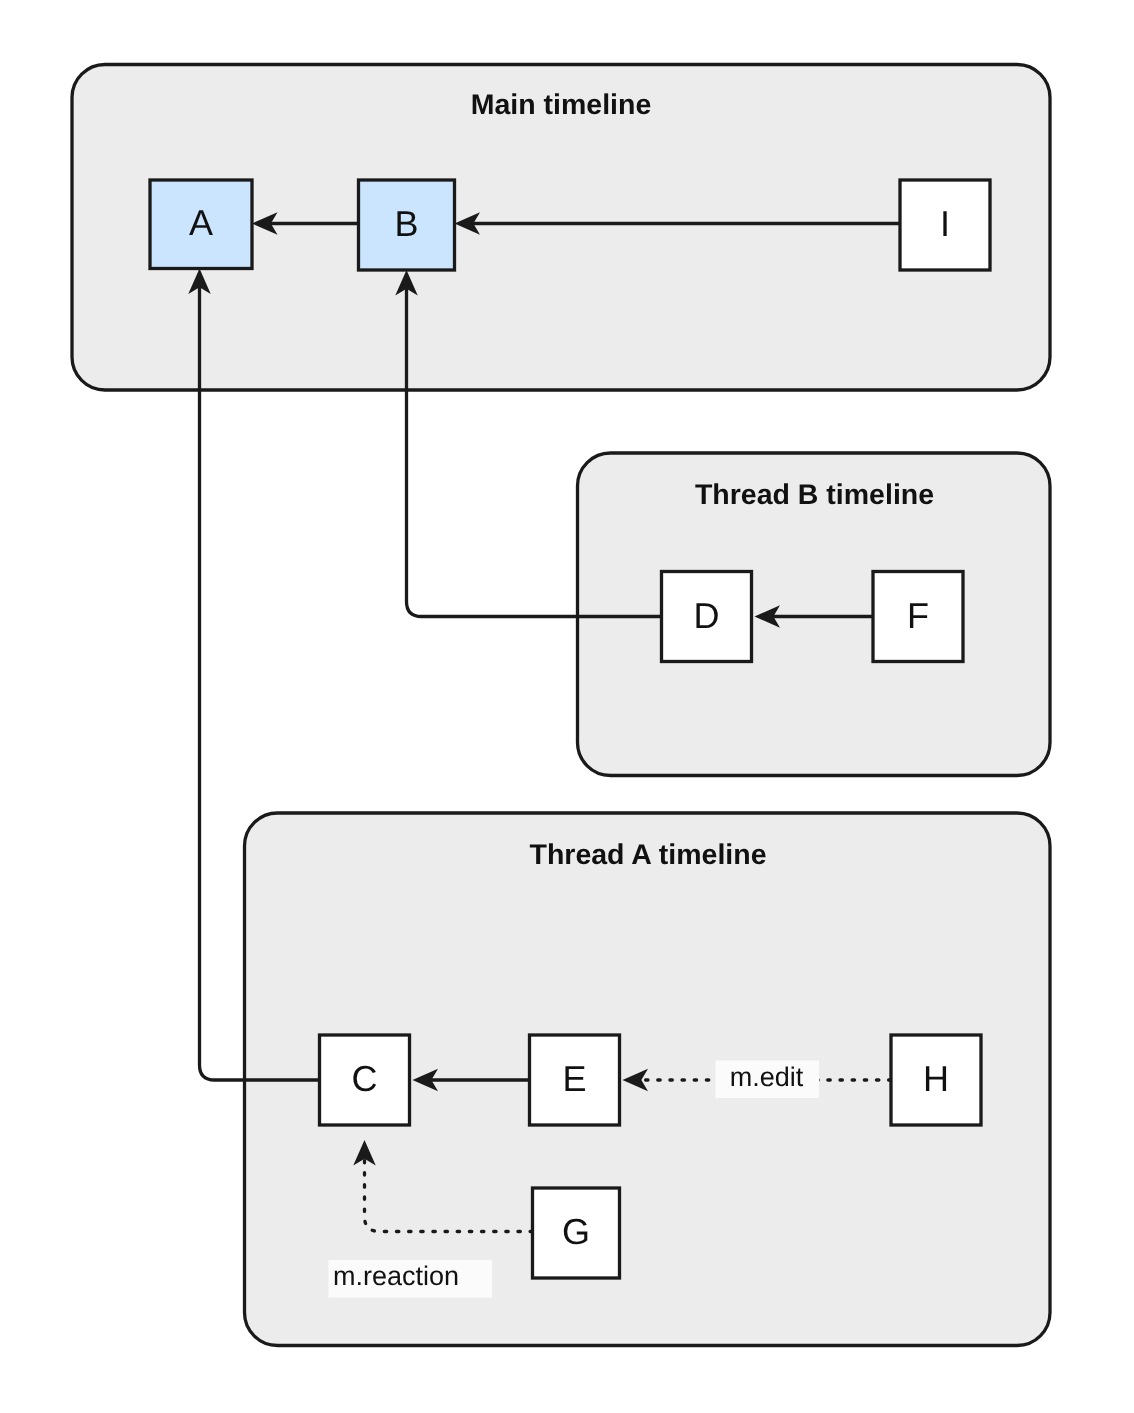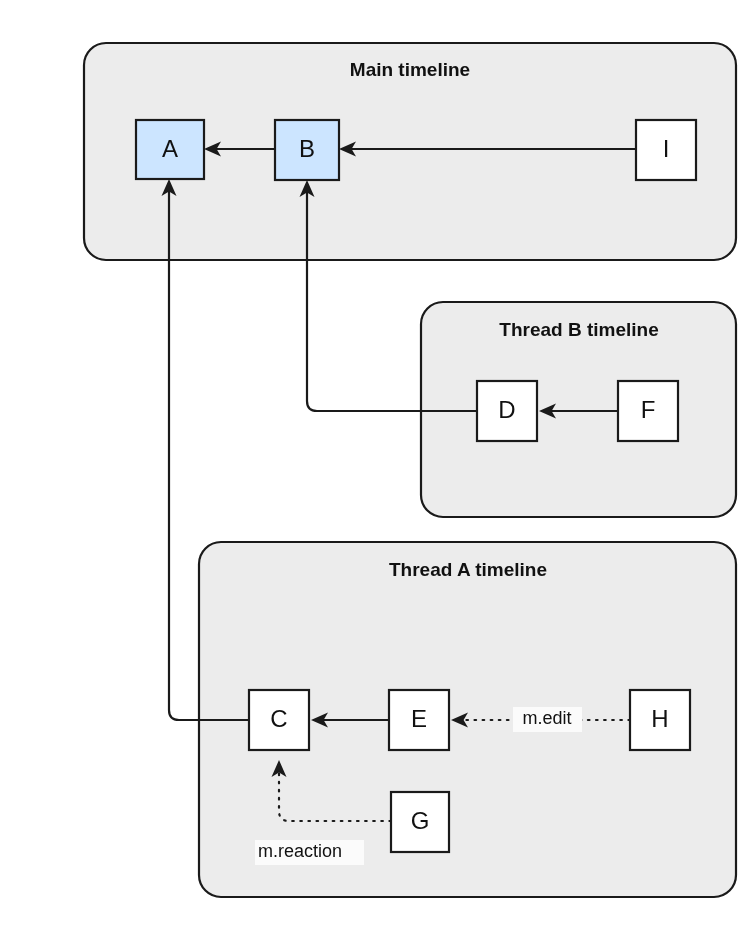--- a/index.html
+++ b/index.html
@@ -10,21 +10,20 @@
   body {
     width: 756px;
     height: 942px;
     font-family: "Liberation Sans", sans-serif;
     overflow: hidden;
   }
   #diagram-root {
     position: relative;
     width: 696px;
     height: 942px;
-    padding-left: 36px;
   }
   svg#diagram {
     display: block;
     width: 756px;
     height: 942px;
   }
   .container-shape {
     fill: #ececec;
     stroke: #1a1a1a;
     stroke-width: 2.2;

